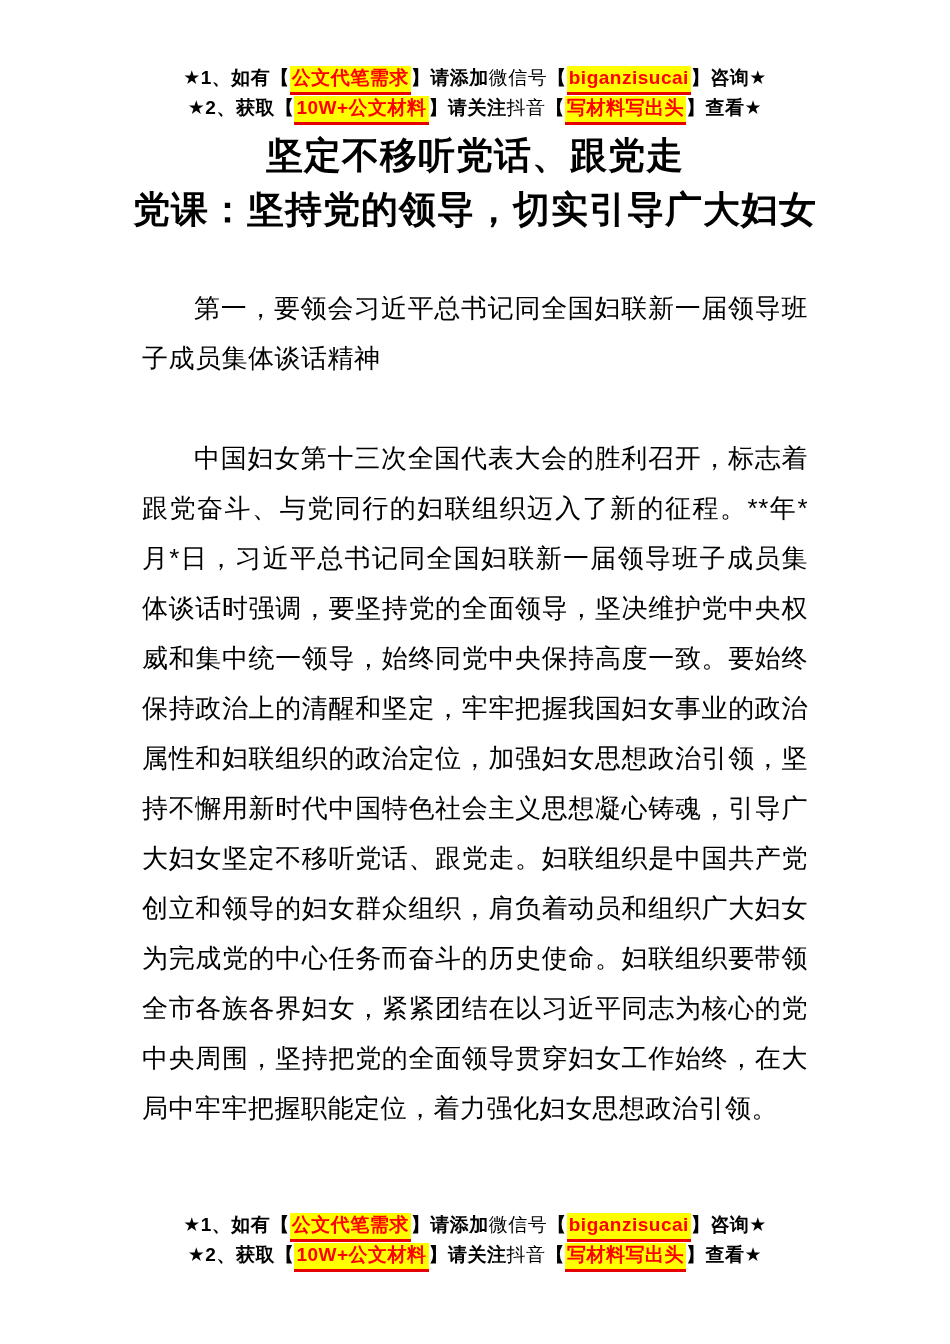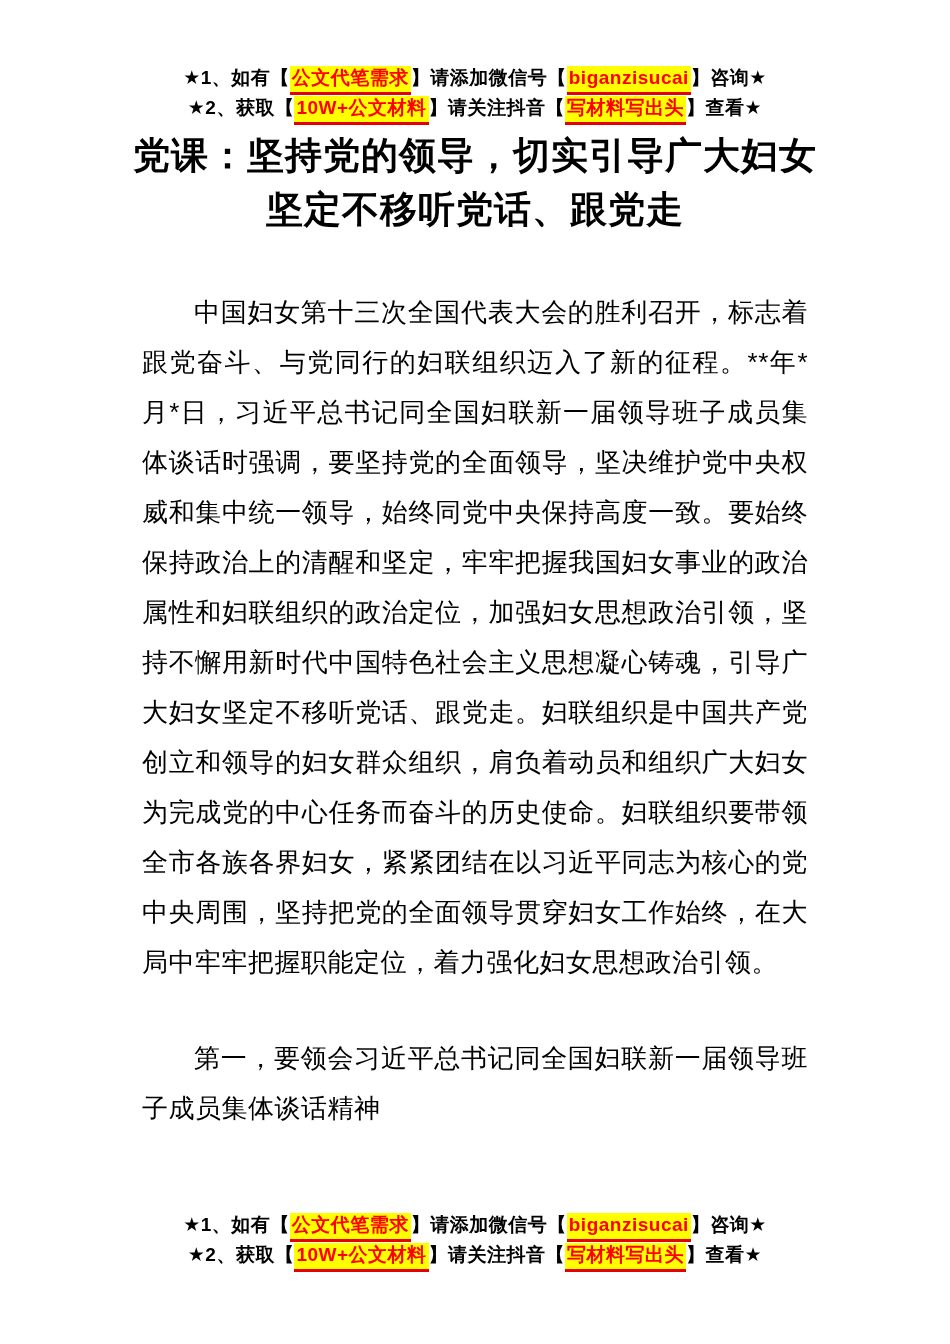--- a/index.html
+++ b/index.html
@@ -41,21 +41,21 @@
   .promo .hl {
     background: var(--hl-bg);
     color: var(--hl-text);
     border-bottom: 3px solid var(--hl-line);
     padding: 1px 2px 4px 2px;
   }
   .promo .u {
     text-decoration-thickness: 2px;
     text-underline-offset: 4px;
   }
-  .promo .light { font-weight: 700; margin-top: 35px; }
+  .promo .light { font-weight: 400; margin-top: 35px; }
 
   
   .doc-title {
     margin: 6px 0 0 0;
     text-align: center;
     font-size: 37px;
     line-height: 54px;
     font-weight: 700;
     letter-spacing: 1px;
   }
@@ -84,27 +84,27 @@
 <div class="promo promo-header">
   <div class="promo-line">
     <span>★1、如有【</span><span class="hl">公文代笔需求</span><span>】请</span><span class="u">添加</span><span class="light">微信号</span><span>【</span><span class="hl u">biganzisucai</span><span>】咨询★</span>
   </div>
   <div class="promo-line">
     <span>★2、获取【</span><span class="hl">10W+公文材料</span><span>】请</span><span class="u">关注</span><span class="light">抖音</span><span>【</span><span class="hl u">写材料写出头</span><span>】查看★</span>
   </div>
 </div>
 
 <h1 class="doc-title">
+  <div>坚定不移听党话、跟党走</div>
   <div>党课：坚持党的领导，切实引导广大妇女</div>
-  <div>坚定不移听党话、跟党走</div>
 </h1>
 
 <div class="content">
+  <p class="para paragraph-2">第一，要领会习近平总书记同全国妇联新一届领导班子成员集体谈话精神</p>
   <p class="para paragraph-1">中国妇女第十三次全国代表大会的胜利召开，标志着跟党奋斗、与党同行的妇联组织迈入了新的征程。**年*月*日，习近平总书记同全国妇联新一届领导班子成员集体谈话时强调，要坚持党的全面领导，坚决维护党中央权威和集中统一领导，始终同党中央保持高度一致。要始终保持政治上的清醒和坚定，牢牢把握我国妇女事业的政治属性和妇联组织的政治定位，加强妇女思想政治引领，坚持不懈用新时代中国特色社会主义思想凝心铸魂，引导广大妇女坚定不移听党话、跟党走。妇联组织是中国共产党创立和领导的妇女群众组织，肩负着动员和组织广大妇女为完成党的中心任务而奋斗的历史使命。妇联组织要带领全市各族各界妇女，紧紧团结在以习近平同志为核心的党中央周围，坚持把党的全面领导贯穿妇女工作始终，在大局中牢牢把握职能定位，着力强化妇女思想政治引领。</p>
-  <p class="para paragraph-2">第一，要领会习近平总书记同全国妇联新一届领导班子成员集体谈话精神</p>
 </div>
 
 <div class="promo promo-footer">
   <div class="promo-line">
     <span>★1、如有【</span><span class="hl">公文代笔需求</span><span>】请</span><span class="u">添加</span><span class="light">微信号</span><span>【</span><span class="hl u">biganzisucai</span><span>】咨询★</span>
   </div>
   <div class="promo-line">
     <span>★2、获取【</span><span class="hl">10W+公文材料</span><span>】请</span><span class="u">关注</span><span class="light">抖音</span><span>【</span><span class="hl u">写材料写出头</span><span>】查看★</span>
   </div>
 </div>

